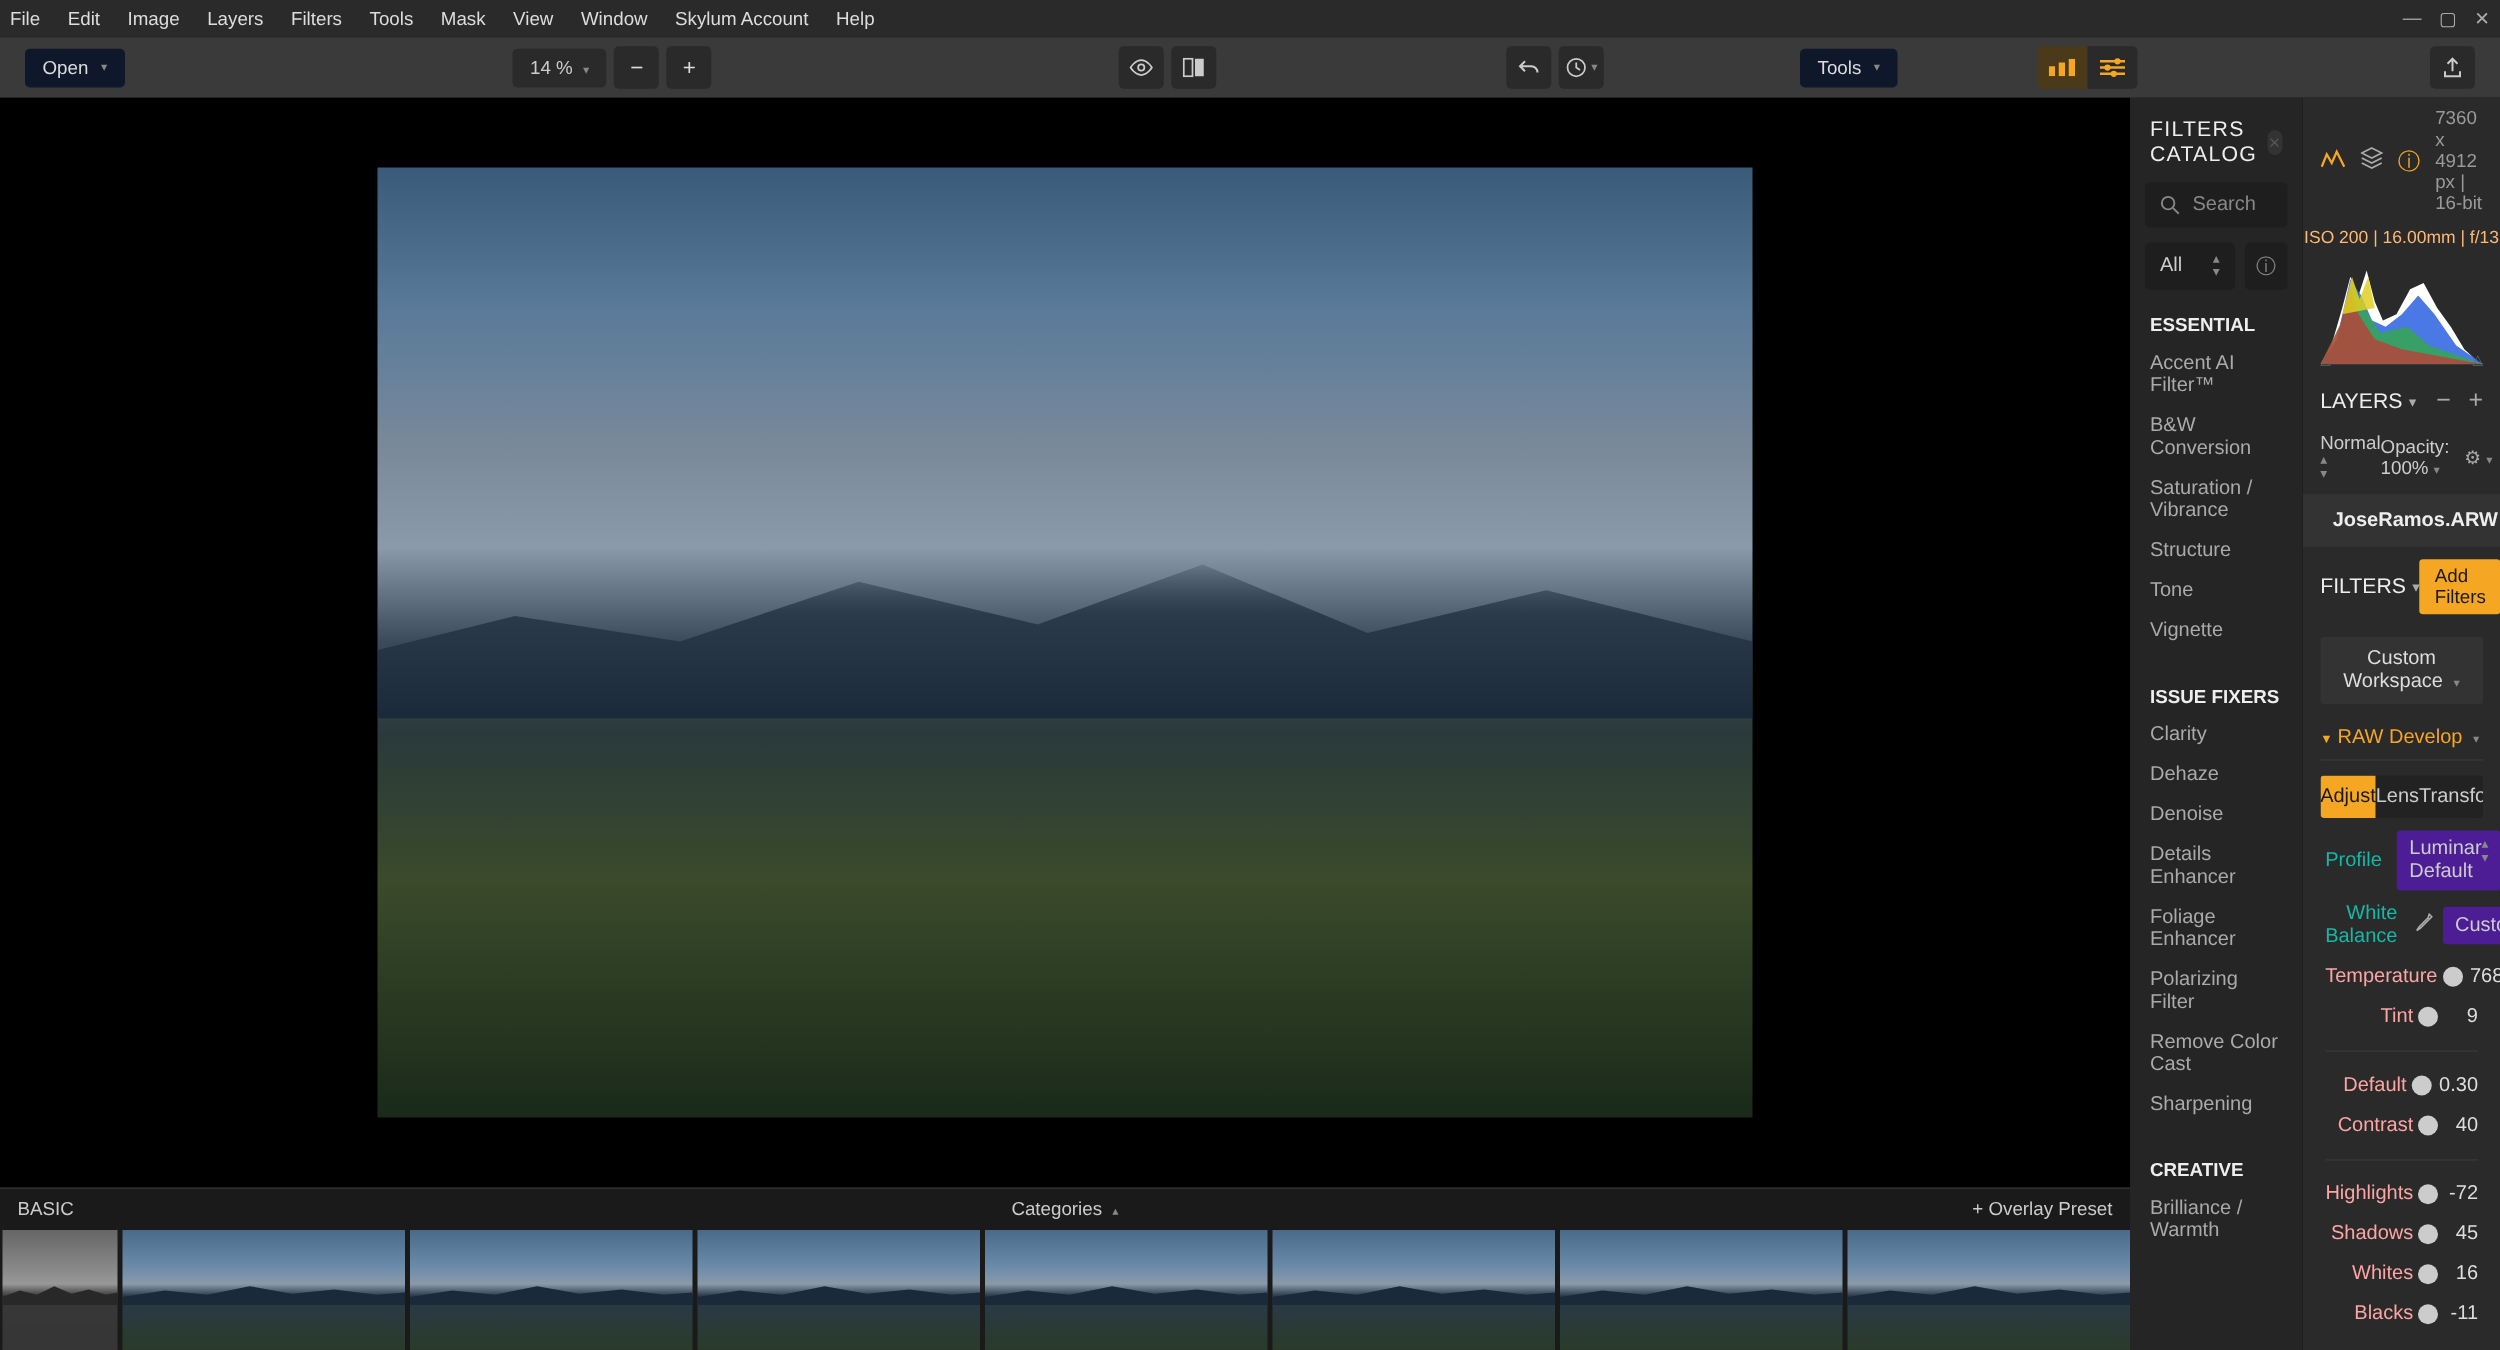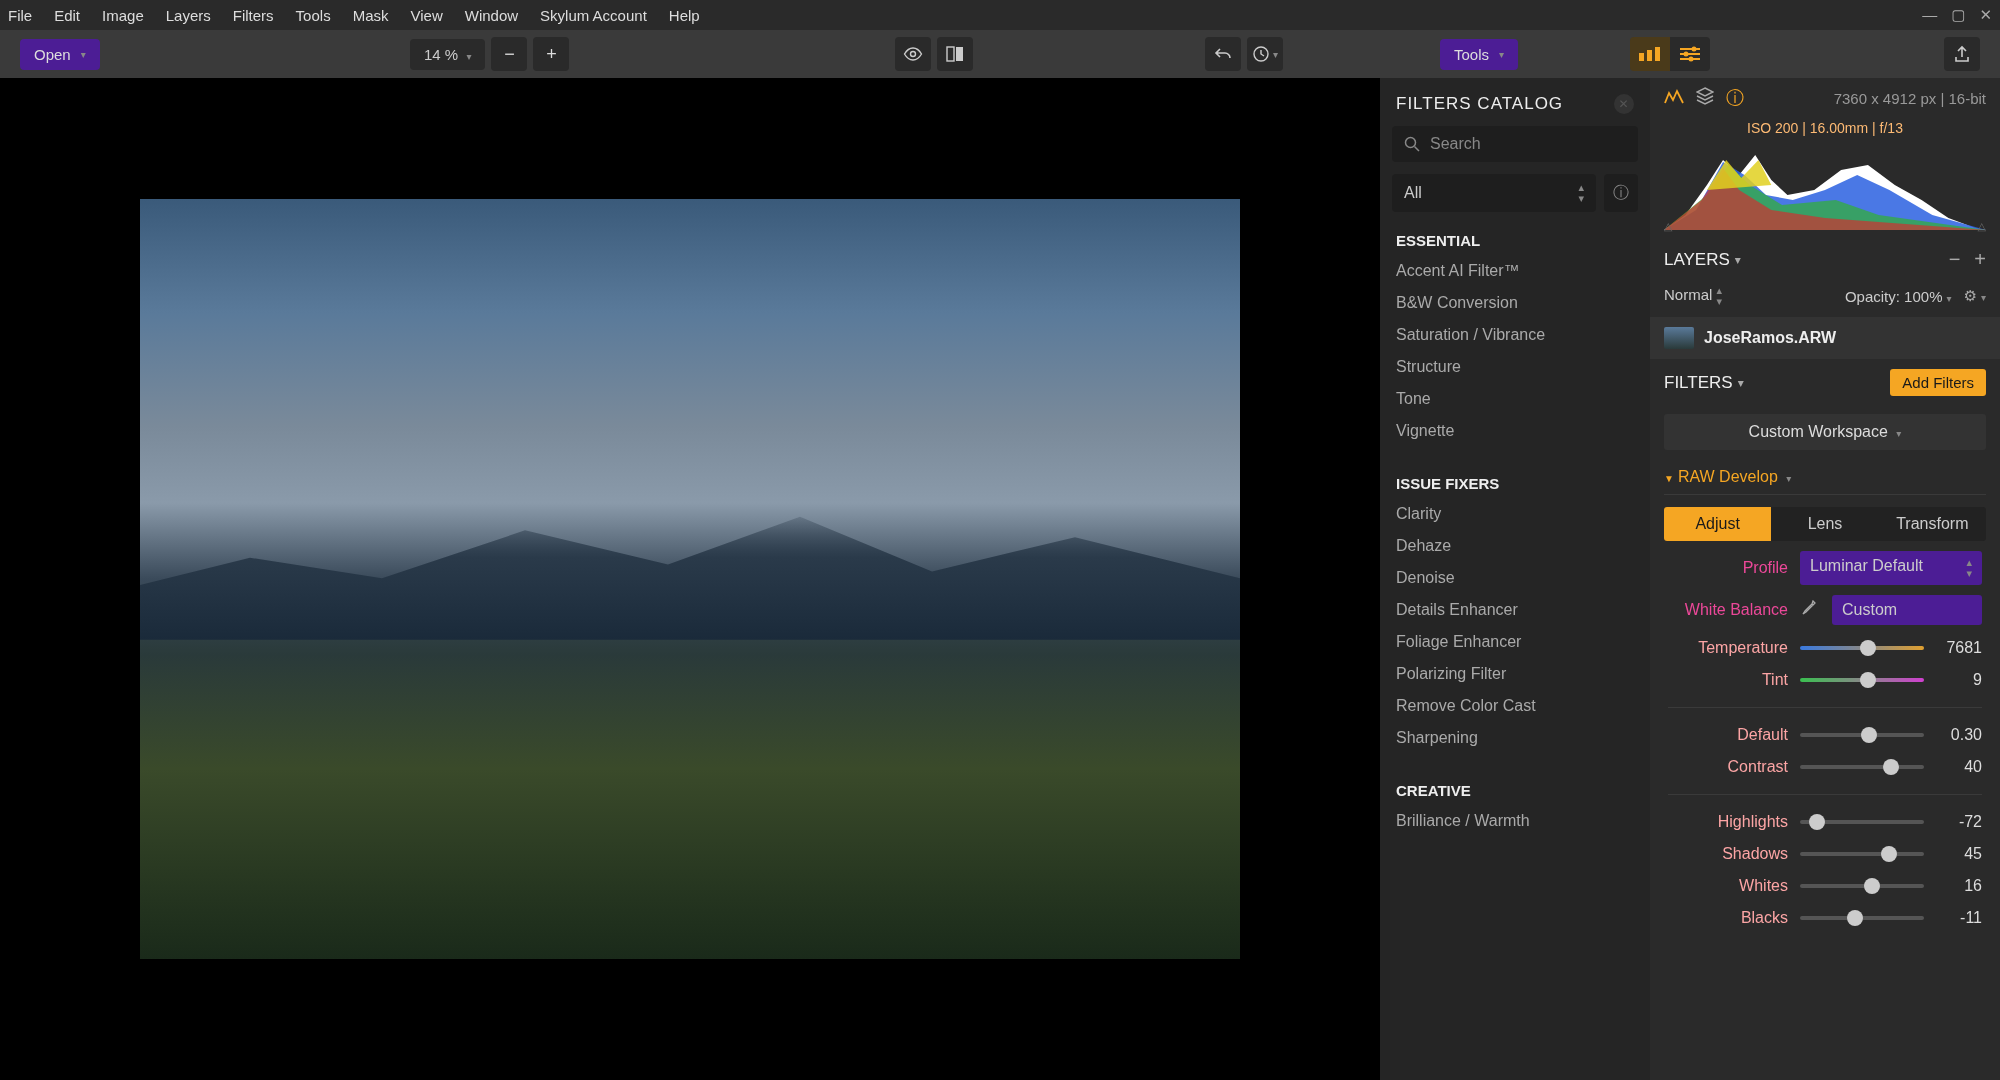--- a/index.html
+++ b/index.html
@@ -5,21 +5,21 @@
 * { margin: 0; padding: 0; box-sizing: border-box; font-family: -apple-system, "Segoe UI", Arial, sans-serif; }
 body { background: #1a1a1a; color: #ccc; width: 2000px; height: 1080px; overflow: hidden; font-size: 16px; }
 
 
 .menubar { height: 30px; background: #2a2a2a; display: flex; align-items: center; padding: 0 8px; gap: 22px; position: relative; }
 .menubar .item { color: #ddd; font-size: 15px; cursor: pointer; }
 .menubar .winctrl { position: absolute; right: 8px; display: flex; gap: 14px; color: #aaa; font-size: 15px; }
 
 
 .toolbar { height: 48px; background: #3a3a3a; display: flex; align-items: center; padding: 0 20px; position: relative; }
-.btn { background: #4c1d95; border: none; color: #ddd; padding: 7px 14px; border-radius: 4px; font-size: 15px; cursor: pointer; display: inline-flex; align-items: center; gap: 6px; }
+.btn { background: #0f172a; border: none; color: #ddd; padding: 7px 14px; border-radius: 4px; font-size: 15px; cursor: pointer; display: inline-flex; align-items: center; gap: 6px; }
 .toolbar .zoomgroup { position: absolute; left: 410px; display: flex; gap: 6px; align-items: center; }
 .toolbar .zoomval { background: #2a2a2a; padding: 7px 14px; border-radius: 4px; font-size: 15px; }
 .squarebtn { width: 36px; height: 34px; background: #2a2a2a; border: none; color: #ddd; border-radius: 4px; font-size: 18px; cursor: pointer; display: flex; align-items: center; justify-content: center; }
 .toolbar .previewgroup { position: absolute; left: 895px; display: flex; gap: 6px; }
 .toolbar .histgroup { position: absolute; left: 1205px; display: flex; gap: 6px; }
 .toolbar .toolsbtn { position: absolute; left: 1440px; }
 .toolbar .modegroup { position: absolute; left: 1630px; display: flex; gap: 0; }
 .toolbar .modebtn { width: 40px; height: 34px; border: none; display:flex; align-items:center; justify-content:center; cursor:pointer; }
 .toolbar .modebtn.active { background: #4a3a1a; }
 .toolbar .modebtn.off { background: #2a2a2a; }
@@ -85,21 +85,21 @@
 .workspace { background: #333; margin: 8px 14px 0; padding: 9px; text-align: center; border-radius: 3px; color: #ddd; font-size: 16px; }
 
 .develop { margin: 10px 14px 0; padding: 8px 0; color: #f5a623; font-size: 16px; border-bottom: 1px solid #3a3a3a; }
 .develop .tri { font-size: 10px; margin-right: 4px; }
 
 .tabs { display: flex; margin: 12px 14px 0; background: #222; border-radius: 3px; overflow: hidden; }
 .tabs .tab { flex:1; text-align:center; padding: 8px 0; font-size: 16px; color: #ccc; cursor: pointer; }
 .tabs .tab.active { background: #f5a623; color: #1a1a1a; font-weight: 500; }
 
 .ctrlrow { display: flex; align-items: center; padding: 10px 18px 0; font-size: 16px; }
-.ctrlrow .lbl { width: 120px; text-align: right; color: #ec4899; margin-right: 12px; }
+.ctrlrow .lbl { width: 120px; text-align: right; color: #14b8a6; margin-right: 12px; }
 .ctrlrow .sel { flex:1; background: #4c1d95; padding: 6px 10px; border-radius: 3px; display:flex; justify-content:space-between; align-items:flex-start; color:#ccc; }
 .ctrlrow .eyedrop { width:24px; margin-right:8px; color:#aaa; }
 
 .sliderrow { display: flex; align-items: center; padding: 14px 18px 0; font-size: 16px; }
 .sliderrow .lbl { width: 120px; text-align: right; color: #fca5a5; margin-right: 12px; }
 .sliderrow .track { flex:1; height: 4px; border-radius: 2px; position: relative; margin-right: 14px; }
 .sliderrow .knob { position: absolute; top: -6px; width: 16px; height: 16px; background: #ccc; border-radius: 50%; transform: translateX(-50%); }
 .sliderrow .val { width: 44px; text-align: right; color: #ddd; }
 
 .track.plain { background: #555; }
@@ -198,20 +198,37 @@
       <svg width="18" height="18" viewBox="0 0 18 18">
         <path d="M9 12V2M5 6l4-4 4 4M3 12v4h12v-4" fill="none" stroke="#ccc" stroke-width="1.6"></path>
       </svg>
     </button>
 </div>
 
 <div class="main">
   <div class="canvaswrap">
     <div class="canvas">
       <div class="imgphoto"></div>
+    </div>
+    <div class="presets">
+      <div class="presetshdr">
+        <span>BASIC</span>
+        <span class="cat"><span>Categories</span> <span class="caret">▴</span></span>
+        <span class="overlay">+ Overlay Preset</span>
+      </div>
+      <div class="thumbs">
+        <div class="thumb bw" style="width:92px"></div>
+        <div class="thumb"></div>
+        <div class="thumb"></div>
+        <div class="thumb"></div>
+        <div class="thumb"></div>
+        <div class="thumb"></div>
+        <div class="thumb"></div>
+        <div class="thumb"></div>
+      </div>
     </div>
   </div>
 
   <div class="catalog">
     <div class="title">
       <span>FILTERS CATALOG</span>
       <span class="closeic">✕</span>
     </div>
     <div class="search">
       <svg width="16" height="16" viewBox="0 0 16 16">

